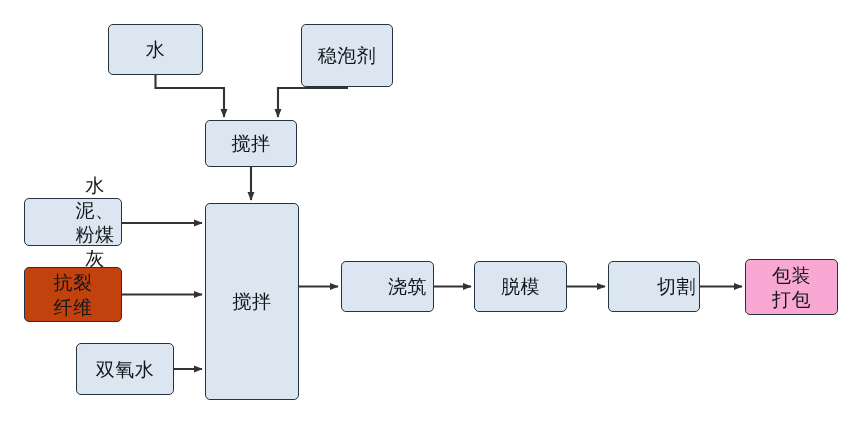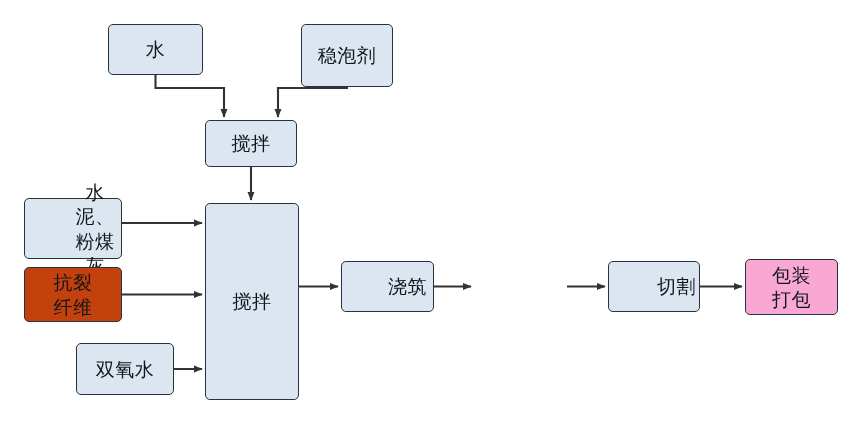--- a/index.html
+++ b/index.html
@@ -71,24 +71,25 @@
     <path d="M 434,286.5 L 471,286.5" fill="none" stroke="#333333" stroke-width="2.1" marker-end="url(#arrowhead)"></path>
 
     <path d="M 567,286.5 L 605,286.5" fill="none" stroke="#333333" stroke-width="2.1" marker-end="url(#arrowhead)"></path>
 
     <path d="M 700,286.5 L 742,286.5" fill="none" stroke="#333333" stroke-width="2.1" marker-end="url(#arrowhead)"></path>
   </svg>
 
   <div class="node" style="left: 108px; top: 24px; width: 95px; height: 51px; background: rgb(220, 230, 241); border-color: rgb(38, 50, 61);">水</div>
   <div class="node" style="left: 301px; top: 24px; width: 92px; height: 63px; background: rgb(220, 230, 241); border-color: rgb(38, 50, 61);">稳泡剂</div>
   <div class="node" style="left: 205px; top: 120px; width: 92px; height: 47px; background: rgb(220, 230, 241); border-color: rgb(38, 50, 61);">搅拌</div>
-  <div class="node" style="left: 24px; top: 198px; width: 98px; height: 61px; background: rgb(220, 230, 241); border-color: rgb(38, 50, 61); padding-left: 44px;">水泥、
+  <div class="node" style="left: 24px; top: 198px; width: 98px; height: 48px; background: rgb(220, 230, 241); border-color: rgb(38, 50, 61); padding-left: 44px;">水泥、
 粉煤灰</div>
   <div class="node" style="left: 24px; top: 267px; width: 98px; height: 55px; background: #c2410c; border-color: rgb(38, 50, 61);">抗裂
 纤维</div>
   <div class="node" style="left: 36px; top: 343px; width: 98px; height: 52px; background: rgb(220, 230, 241); border-color: rgb(38, 50, 61); margin-left: 40px;">双氧水</div>
   <div class="node" style="left: 205px; top: 203px; width: 94px; height: 197px; background: rgb(220, 230, 241); border-color: rgb(38, 50, 61);">搅拌</div>
   <div class="node" style="left: 341px; top: 261px; width: 93px; height: 51px; background: rgb(220, 230, 241); border-color: rgb(38, 50, 61); padding-left: 40px;">浇筑</div>
+  <div class="node" style="left: 474px; top: 261px; width: 93px; height: 51px; background: rgb(220, 230, 241); border-color: rgb(38, 50, 61);">脱模</div>
   <div class="node" style="left: 608px; top: 261px; width: 92px; height: 51px; background: rgb(220, 230, 241); border-color: rgb(38, 50, 61); padding-left: 45px;">切割</div>
   <div class="node" style="left: 745px; top: 259px; width: 93px; height: 56px; background: #f9a8d4; border-color: rgb(38, 50, 61);">包装
 打包</div>
 
 </div>
 
 </body></html>

